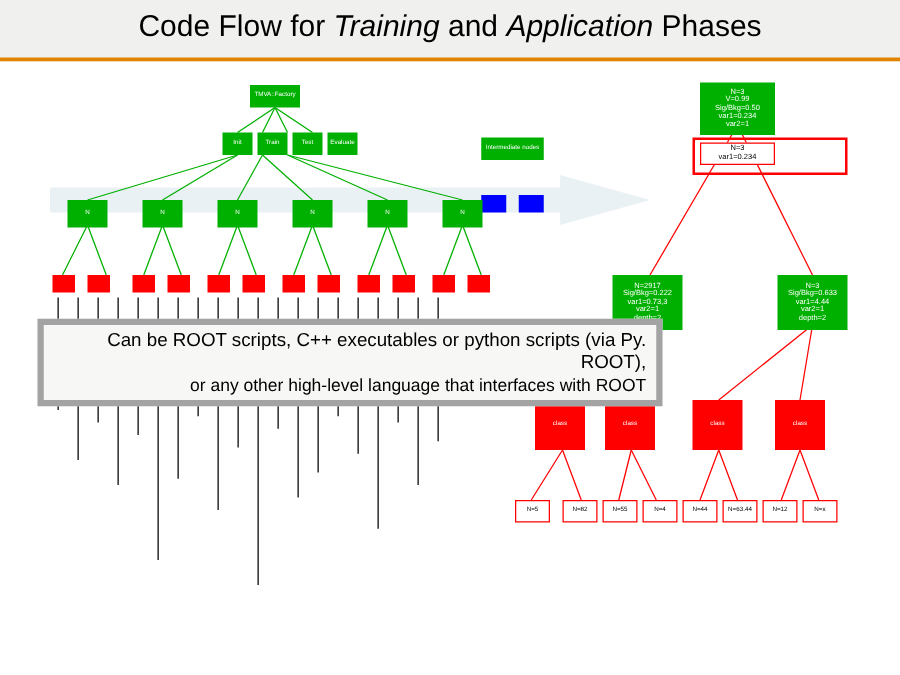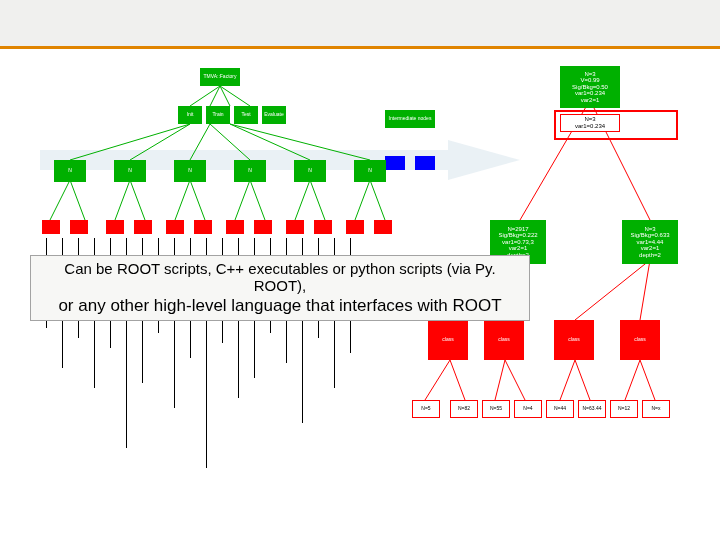--- a/index.html
+++ b/index.html
@@ -6,41 +6,44 @@
   .slide{position:relative;width:720px;height:540px;box-sizing:border-box}
   .title-bar{position:absolute;left:0;right:0;top:0;height:46px;background:#f0f0ee;border-bottom:3px solid #e08400}
   .title{position:absolute;top:8px;left:0;right:0;text-align:center;font-size:24px;color:#000}
   .title em{font-style:italic}
   .diagram{position:absolute;left:30px;top:60px;width:660px;height:420px}
   .box{position:absolute;display:flex;align-items:center;justify-content:center;text-align:center;font-size:5px;line-height:1.1;color:#fff;box-sizing:border-box}
   .grn{background:#00b000}
   .red{background:#ff0000}
   .blu{background:#0000ff}
   .outr{background:#fff;color:#000;border:1px solid #ff0000}
-  .note{position:absolute;left:0;top:195px;width:500px;background:#f7f7f5;border:1px solid #a3a3a3;padding:4px 8px;box-sizing:border-box;text-align:center}
+  .note{position:absolute;left:0;top:195px;width:500px;background:#f7f7f5;border:5px solid #a3a3a3;padding:4px 8px;box-sizing:border-box;text-align:right}
   .note-l1{font-size:15px;color:#000}
-  .note-l2{font-size:17px;color:#000;margin-top:2px}
+  .note-l2{font-size:14px;color:#000;margin-top:2px}
   .redframe{position:absolute;border:2px solid #ff0000}
   .footer{position:absolute;left:0;right:0;bottom:0;height:26px;background:#f0f0ee;border-top:2px solid #e08400;font-size:11px;color:#666}
   .f-l{position:absolute;left:20px;top:6px}
   .f-c{position:absolute;left:0;right:0;top:6px;text-align:center}
   .f-r{position:absolute;right:20px;top:6px}
   .tmva-t{color:#e08400}
   .barrow{position:absolute;left:10px;top:80px;width:480px;height:40px;background:#dce8ef;clip-path:polygon(0 25%,85% 25%,85% 0,100% 50%,85% 100%,85% 75%,0 75%);opacity:.6}
   svg.conn{position:absolute;left:0;top:0;width:660px;height:420px;pointer-events:none}
   svg.conn line{stroke:#00b000;stroke-width:1}
   svg.conn line.red{stroke:#ff0000}
   .vbar{position:absolute;width:1px;background:#000}
 </style>
 </head>
 <body>
 
 <div class="slide">
 
   <div class="title-bar"></div>
+  <div class="title">
+    <span>Code Flow for </span><em>Training</em><span> and </span><em>Application</em><span> Phases</span>
+  </div>
 
   <div class="diagram">
 
     <div class="barrow"></div>
 
     <svg class="conn">
 
       <line x1="190" y1="26" x2="160" y2="46"></line>
         <line x1="190" y1="26" x2="180" y2="46"></line>
         <line x1="190" y1="26" x2="200" y2="46"></line>

